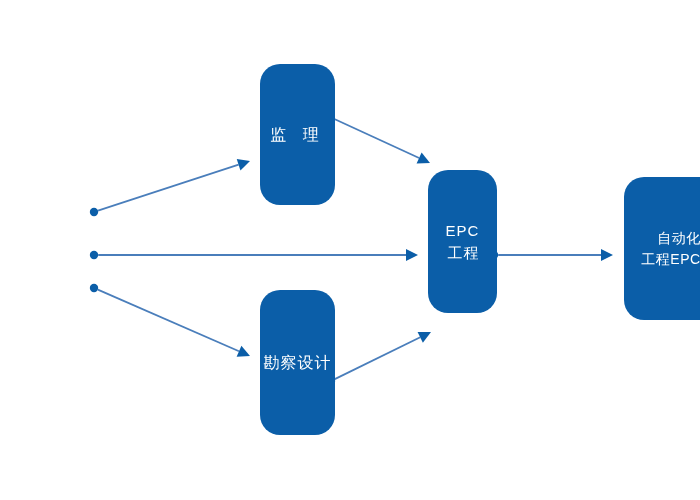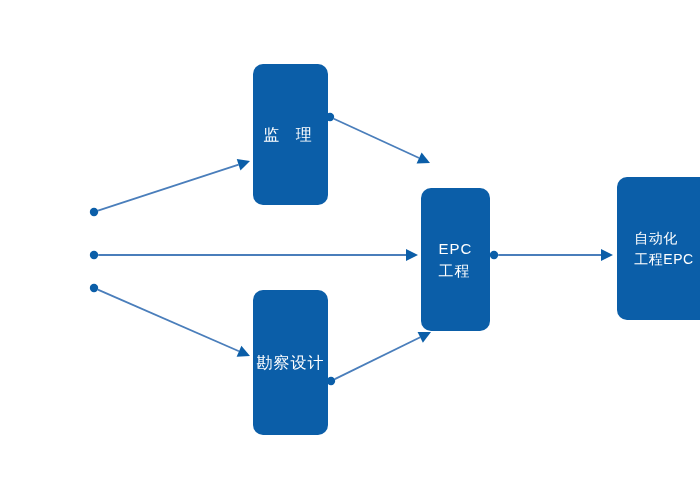--- a/index.html
+++ b/index.html
@@ -24,29 +24,30 @@
     position: absolute;
     left: 0;
     top: 0;
     width: 700px;
     height: 500px;
     pointer-events: none;
   }
   .node {
     position: absolute;
     box-sizing: border-box;
-    border-radius: 10px;
+    border-radius: 20px;
     display: flex;
     align-items: center;
     justify-content: center;
-    text-align: left;
+    text-align: right;
     color: #ffffff;
     line-height: 1.45;
     letter-spacing: 0.5px;
     z-index: 2;
+    margin-left: 7px;
   }
   .node-label {
     display: block;
     white-space: pre-line;
     padding: 0 2px;
   }
   .n-owner        { font-size: 19px; letter-spacing: 6px; }
   .n-supervision  { font-size: 16px; letter-spacing: 6px; }
   .n-survey       { font-size: 16px; letter-spacing: 1px; }
   .n-epc          { font-size: 15px; letter-spacing: 1px; }
@@ -92,21 +93,21 @@
 
 
   <div class="node n-supervision" style="left: 253px; top: 64px; width: 75px; height: 141px; background: rgb(11, 94, 168); color: rgb(255, 255, 255);">
     <span class="node-label">监  理</span>
   </div>
 
   <div class="node n-survey" style="left: 253px; top: 290px; width: 75px; height: 145px; background: rgb(11, 94, 168); color: rgb(255, 255, 255);">
     <span class="node-label">勘察设计</span>
   </div>
 
-  <div class="node n-epc" style="left: 421px; top: 188px; width: 69px; height: 143px; background: rgb(11, 94, 168); color: rgb(255, 255, 255);">
+  <div class="node n-epc" style="left: 421px; top: 170px; width: 69px; height: 143px; background: rgb(11, 94, 168); color: rgb(255, 255, 255);">
     <span class="node-label">EPC
 工程</span>
   </div>
 
   <div class="node n-auto" style="left: 617px; top: 177px; width: 94px; height: 143px; background: rgb(11, 94, 168); color: rgb(255, 255, 255);">
     <span class="node-label">自动化
 工程EPC</span>
   </div>
 
 </div>

